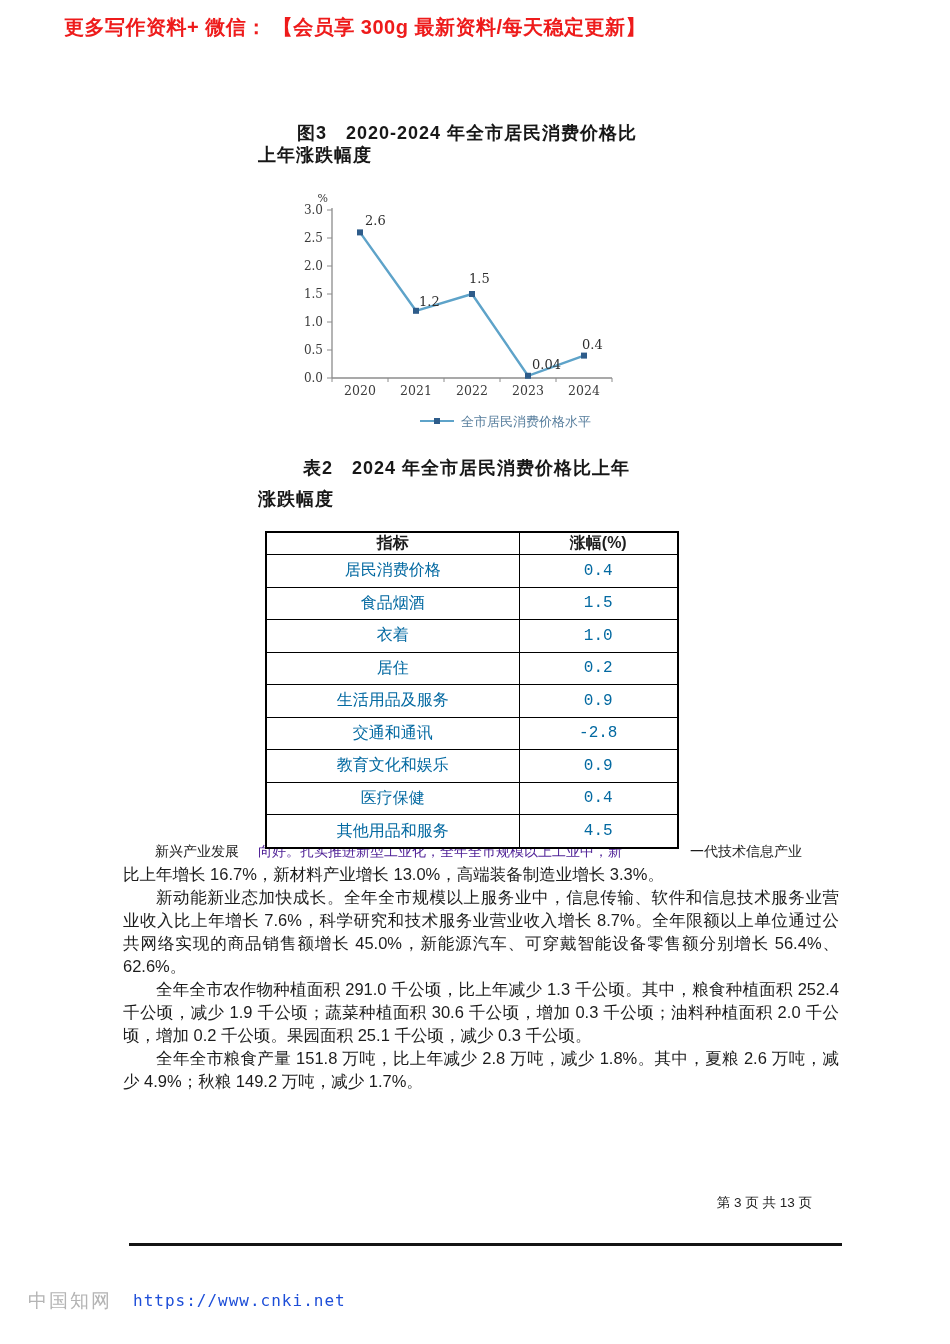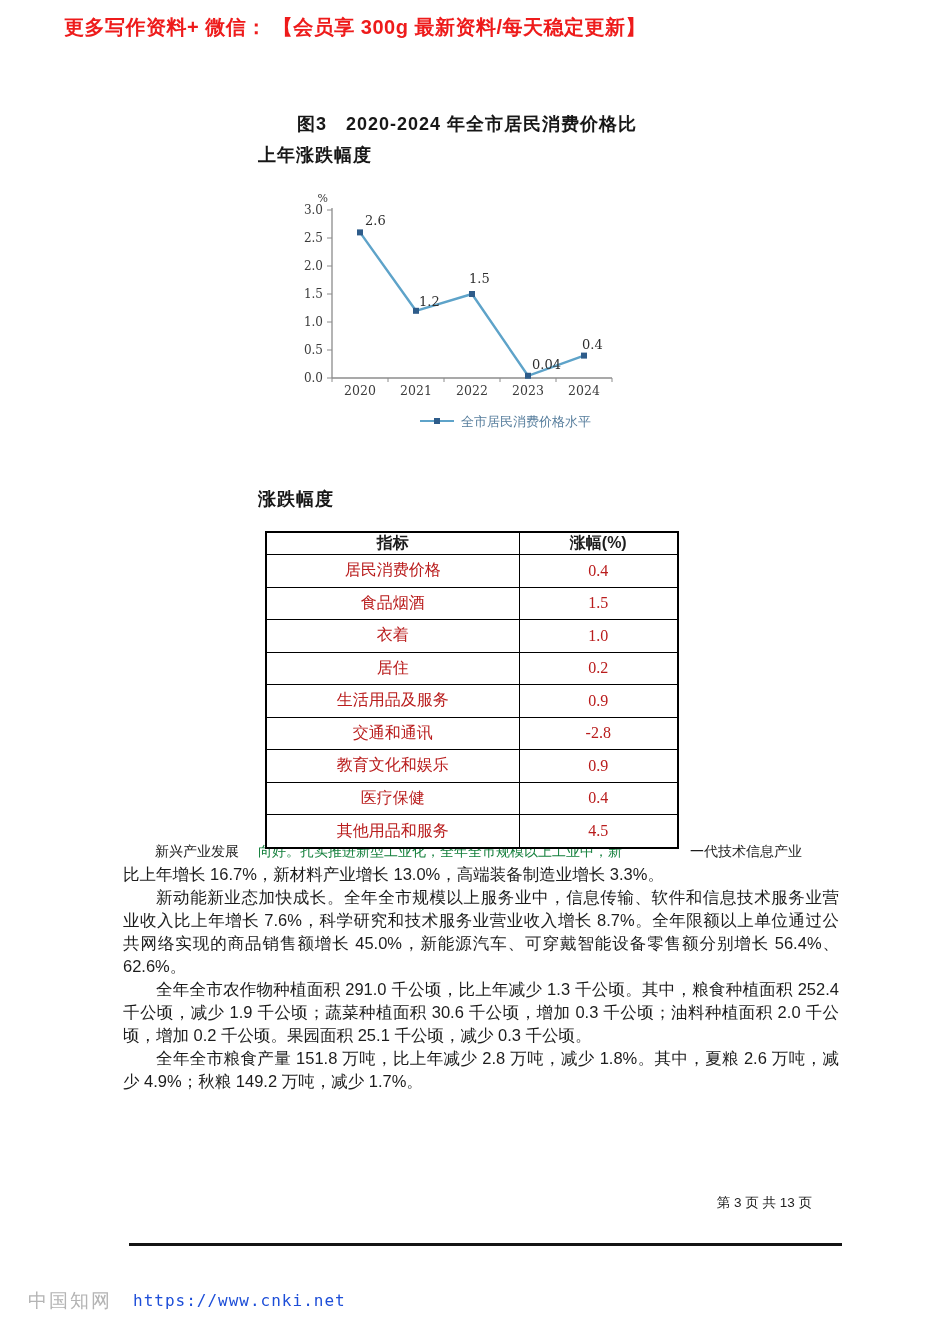--- a/index.html
+++ b/index.html
@@ -4,42 +4,42 @@
 <style>
   html,body{margin:0;padding:0;background:#ffffff;}
   .page{position:relative;width:918px;height:1344px;background:#ffffff;overflow:hidden;
         font-family:"Liberation Sans","DejaVu Sans",sans-serif;color:#1c1c1c;}
 
   .promo{position:absolute;left:64px;top:14px;font-size:20px;font-weight:700;
          letter-spacing:0.5px;white-space:nowrap;}
 
   .blocktitle{position:absolute;font-size:18px;font-weight:700;color:#171717;
               letter-spacing:1px;white-space:nowrap;}
-  #figtitle1{left:297px;top:112px;text-align:right;}
+  #figtitle1{left:297px;top:121px;text-align:right;}
   #figtitle2{left:258px;top:143px;}
   #tbltitle1{left:303px;top:456px;}
   #tbltitle2{left:258px;top:487px;}
 
   #chart{position:absolute;left:292px;top:190px;}
   .chart-text{font-family:"DejaVu Serif","Liberation Serif",serif;}
 
   
   #cpitable{position:absolute;left:265px;top:531px;width:412px;height:318px;
             border-collapse:collapse;table-layout:fixed;background:#ffffff;z-index:2;border-radius:32px;}
   #cpitable td,#cpitable th{border:1.5px solid #000;text-align:center;vertical-align:middle;
             font-size:16px;padding:0;background:#ffffff;}
   #cpitable{border:2.5px solid #000;}
   #cpitable th{font-weight:700;font-family:"Liberation Sans","DejaVu Sans",sans-serif;}
-  #cpitable td{font-family:Liberation Serif, serif;color:#b91c1c;}
+  #cpitable td{font-family:Liberation Mono, monospace;color:#0369a1;}
   #cpitable col.c1{width:253px;} #cpitable col.c2{width:159px;}
 
   
   .frag{position:absolute;top:840px;height:23px;line-height:23px;font-size:14px;white-space:nowrap;}
   #fragL{left:155px;z-index:1;}
-  #fragM{left:258px;width:424px;overflow:hidden;z-index:1;color:#15803d;}
+  #fragM{left:258px;width:424px;overflow:hidden;z-index:1;color:#4c1d95;}
   #fragR{left:690px;z-index:3;}
 
   
   #bodytext{position:absolute;left:123px;top:863px;width:716px;font-size:16.5px;color:#1c1c1c;}
   .bl{height:23px;line-height:23px;text-align:justify;text-align-last:justify;overflow:visible;}
   .bl.last{text-align-last:left;}
   .bl.ind{padding-left:33px;}
 
   .pagenum{position:absolute;left:600px;top:1194px;width:212px;text-align:right;
            font-size:13.5px;color:#222;}
@@ -97,20 +97,21 @@
       <text x="73" y="35.400000000000006" font-size="13" text-anchor="start" fill="#2f2f2f" class="chart-text">2.6</text>
       <text x="127" y="115.80000000000001" font-size="13" text-anchor="start" fill="#2f2f2f" class="chart-text">1.2</text>
       <text x="177" y="93" font-size="13" text-anchor="start" fill="#2f2f2f" class="chart-text">1.5</text>
       <text x="240" y="178.76" font-size="13" text-anchor="start" fill="#2f2f2f" class="chart-text">0.04</text>
       <text x="290" y="158.6" font-size="13" text-anchor="start" fill="#2f2f2f" class="chart-text">0.4</text>
       <line x1="128" y1="231" x2="162" y2="231" stroke="#5ea3c9" stroke-width="2.2"></line>
       <rect x="142" y="228" width="6" height="6" fill="#2e5c8a"></rect>
       <text x="169" y="236" font-size="13" text-anchor="start" fill="#567d9c" class="chart-text">全市居民消费价格水平</text>
     </svg>
 
+  <div class="blocktitle" id="tbltitle1">表2　2024 年全市居民消费价格比上年</div>
   <div class="blocktitle" id="tbltitle2">涨跌幅度</div>
 
   <span class="frag" id="fragL">新兴产业发展</span>
   <span class="frag" id="fragM">向好。扎实推进新型工业化，全年全市规模以上工业中，新</span>
   <span class="frag" id="fragR">一代技术信息产业</span>
 
   <table id="cpitable">
     <colgroup>
         <col class="c1">
         <col class="c2">

